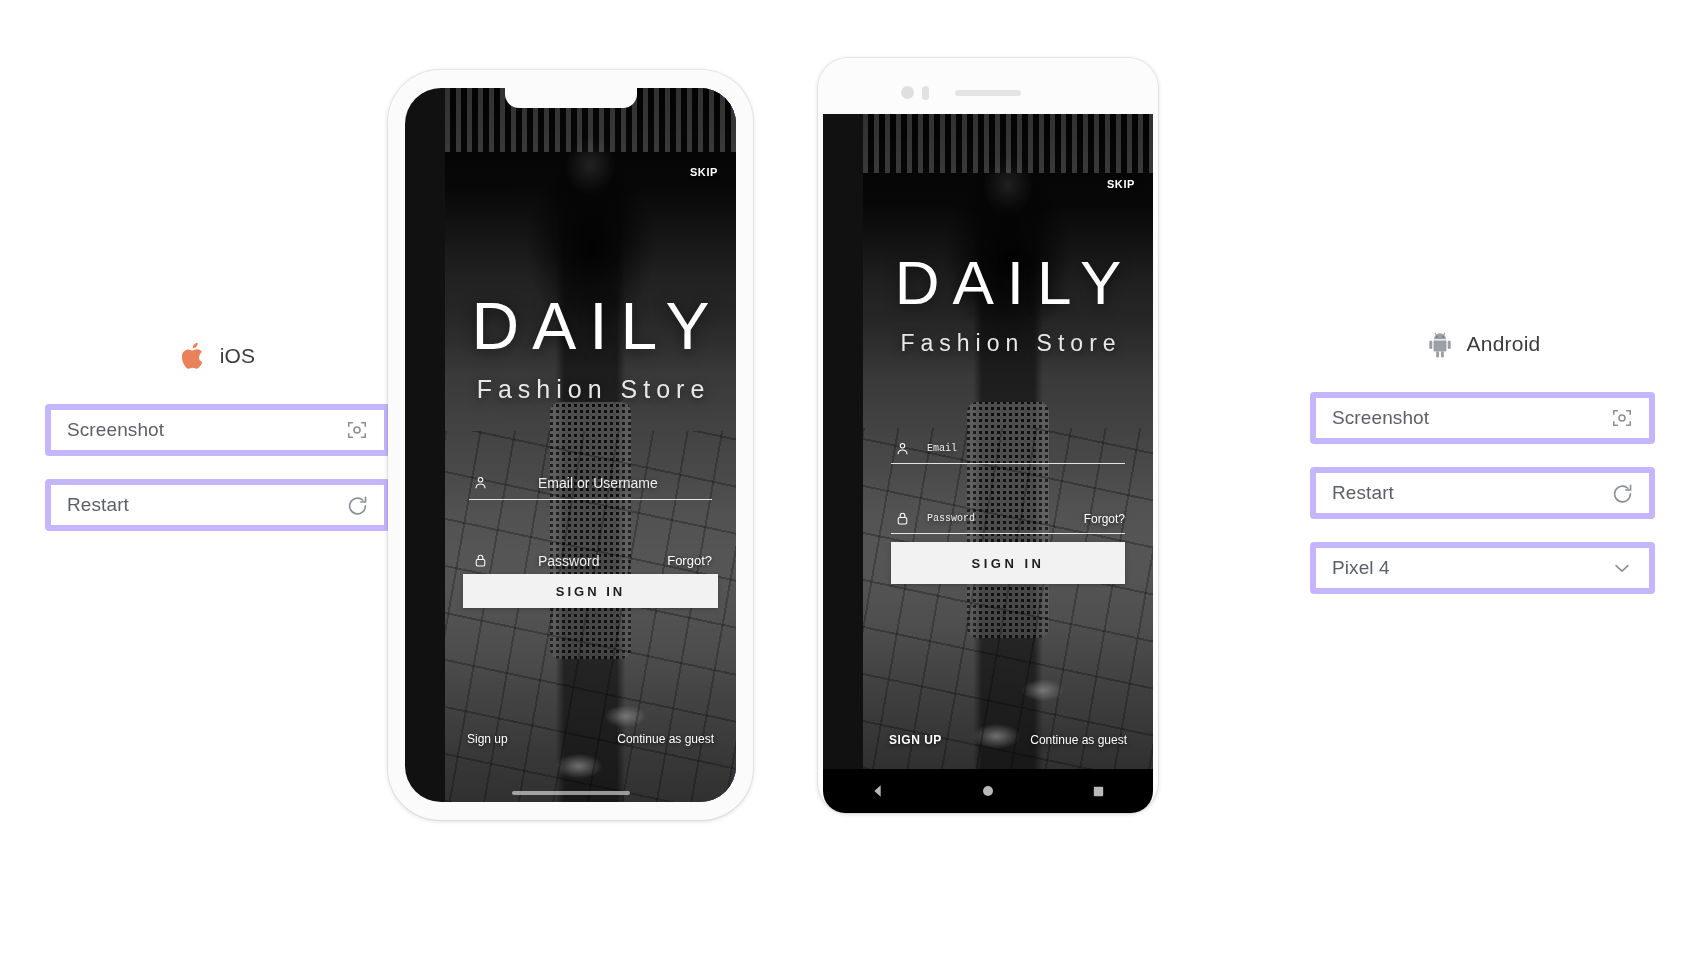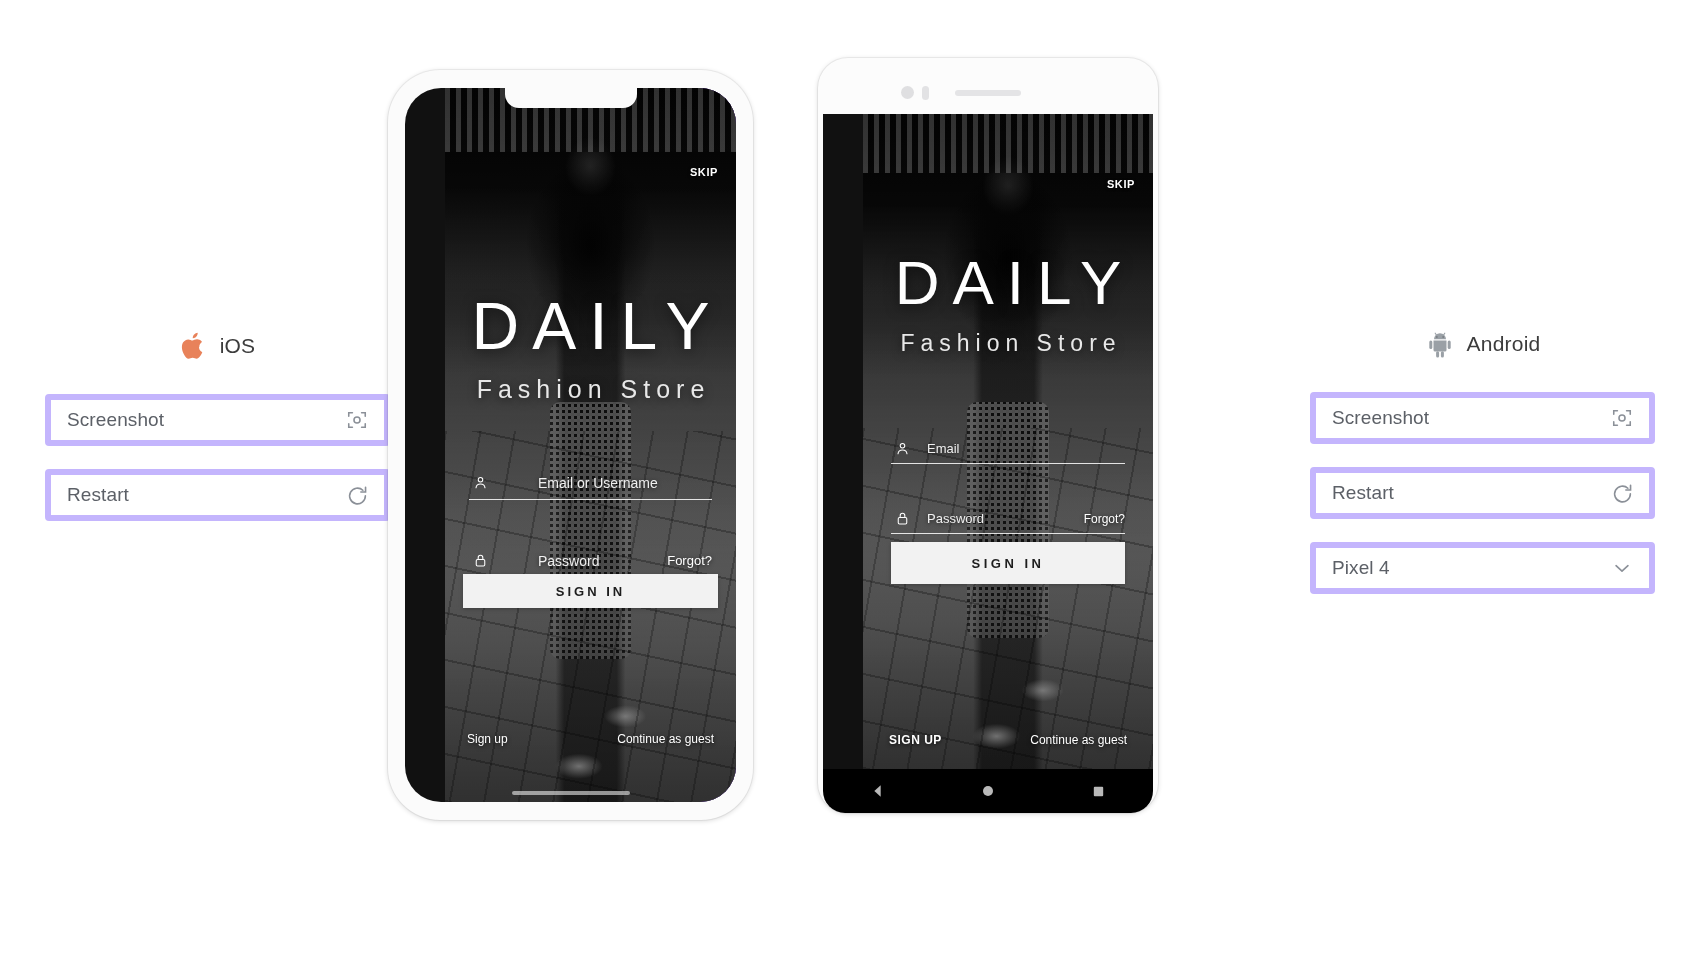--- a/index.html
+++ b/index.html
@@ -6,21 +6,21 @@
   html, body {
     width: 1700px; height: 956px;
     background: #ffffff;
     font-family: "Liberation Sans", sans-serif;
     overflow: hidden;
   }
   .stage { position: relative; width: 1700px; height: 956px; background:#fff; }
 
   
   .panel { position: absolute; width: 345px; }
-  .panel.ios     { left: 45px;   top: 324px; }
+  .panel.ios     { left: 45px;   top: 334px; }
   .panel.android { left: 1310px; top: 322px; }
 
   .panel-header {
     display: flex; align-items: center; justify-content: center;
     gap: 12px; height: 44px; margin-bottom: 26px;
   }
   .panel-header .os-name {
     font-size: 21px; color: #3c3c3c; letter-spacing: .2px;
   }
   .apple-logo { width: 28px; height: 32px; display:block; }
@@ -231,21 +231,21 @@
   .iphone .bottom-links { bottom: 56px; padding: 0 22px; }
   .iphone .bottom-links span { font-size: 12px; }
 
   
   .pixel .skip { top: 64px; font-size: 11px; }
   .pixel .brand { top: 138px; }
   .pixel .brand-title { font-size: 62px; letter-spacing: 13px; text-indent: 13px; }
   .pixel .brand-sub { font-size: 23px; letter-spacing: 6px; text-indent: 6px; margin-top: 16px; }
   .pixel .form { top: 320px; padding: 0 28px; }
   .pixel .field { height: 30px; margin-bottom: 40px; }
-  .pixel .field .f-text { font-size: 13px; margin-left: 14px; }
+  .pixel .field .f-text { font-size: 10px; margin-left: 14px; font-family: Liberation Mono, monospace; }
   .pixel .field .f-forgot { font-size: 12px; }
   .pixel .signin-btn { left: 28px; right: 28px; top: 428px; height: 42px; font-size: 13px; letter-spacing: 3.5px; }
   .pixel .bottom-links { bottom: 22px; padding: 0 26px; }
   .pixel .bottom-links span { font-size: 12px; }
   .pixel .bottom-links .signup { font-weight: 600; letter-spacing: .5px; }
 </style>
 </head>
 <body>
 
 <div class="stage">

